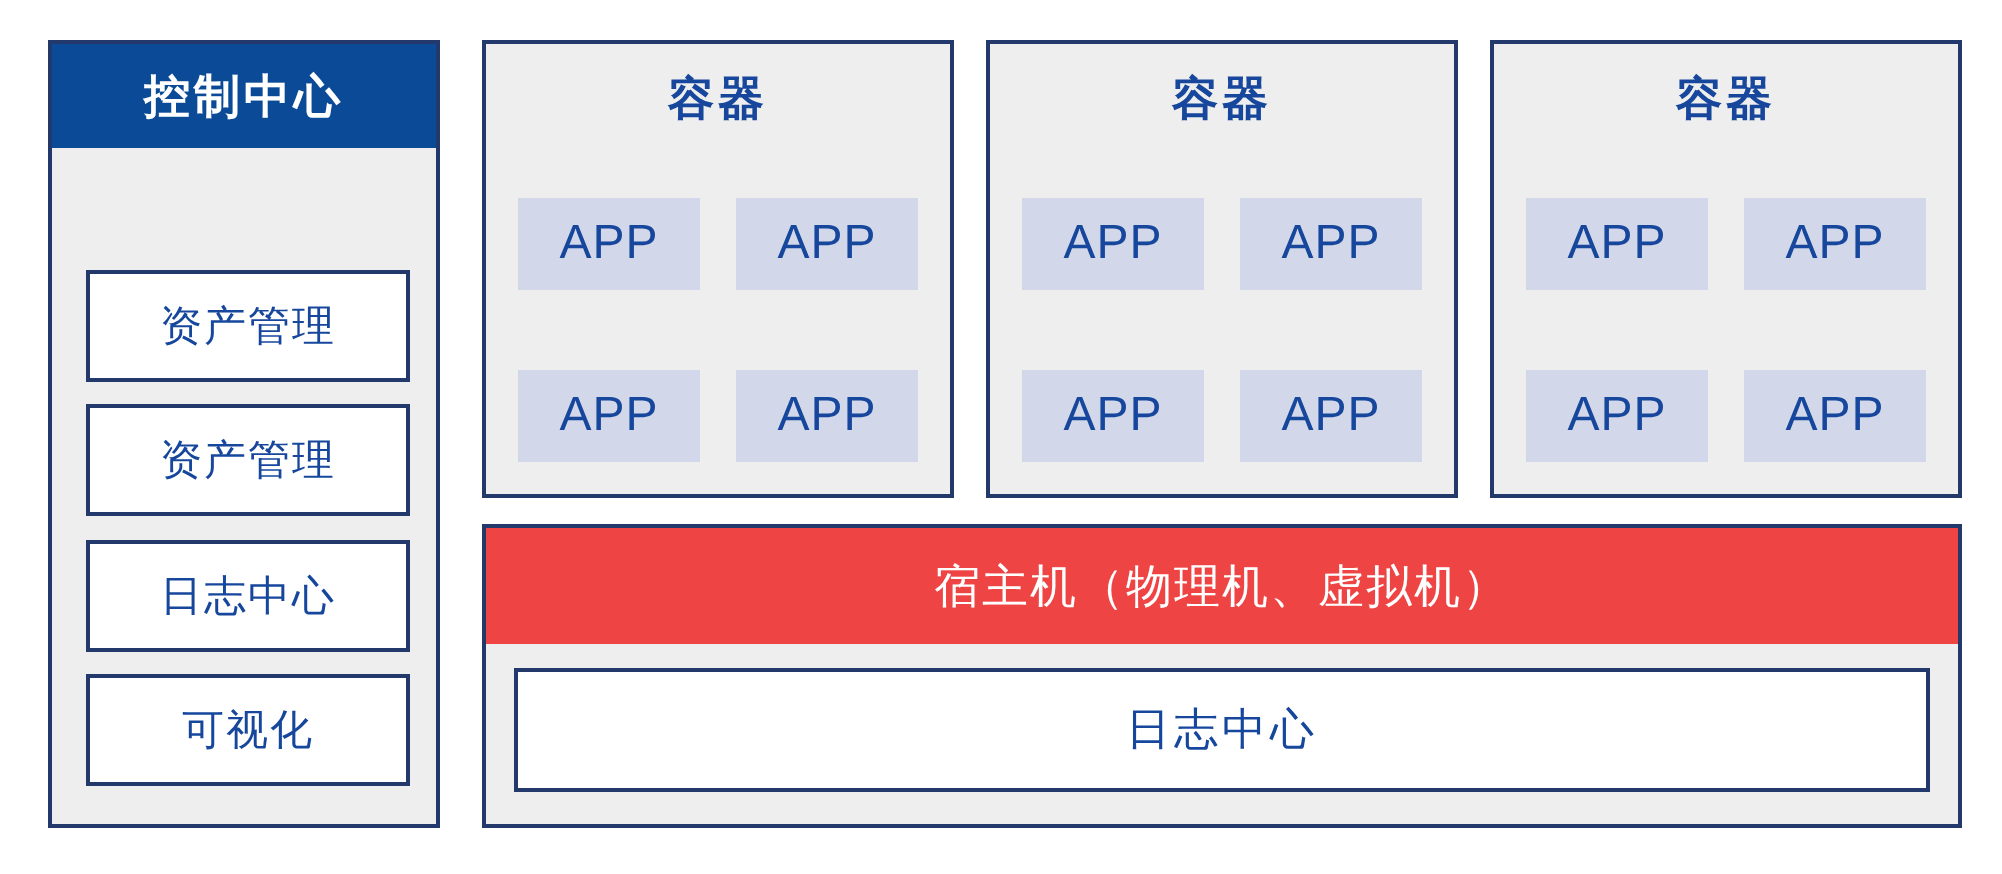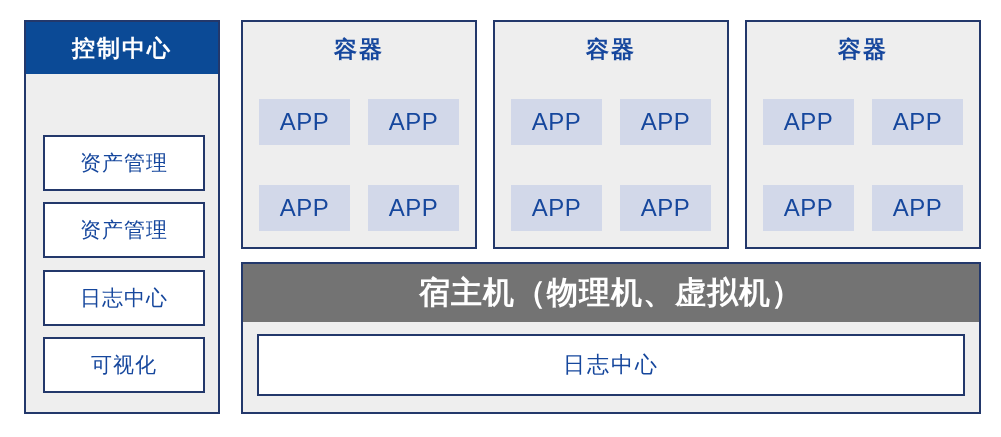--- a/index.html
+++ b/index.html
@@ -139,24 +139,24 @@
     width: 740px;
     height: 152px;
     background: #eeeeee;
     border: 2px solid #23386b;
     box-sizing: border-box;
     display: flex;
     flex-direction: column;
   }
   .host-header {
     flex: 0 0 58px;
-    background: #737373;
+    background: #ef4444;
     color: #ffffff;
-    font-size: 31px;
-    font-weight: bold;
+    font-size: 23px;
+    font-weight: normal;
     letter-spacing: 1px;
     display: flex;
     align-items: center;
     justify-content: center;
   }
   .host-body {
     flex: 1 1 auto;
     display: flex;
     align-items: center;
     justify-content: center;

